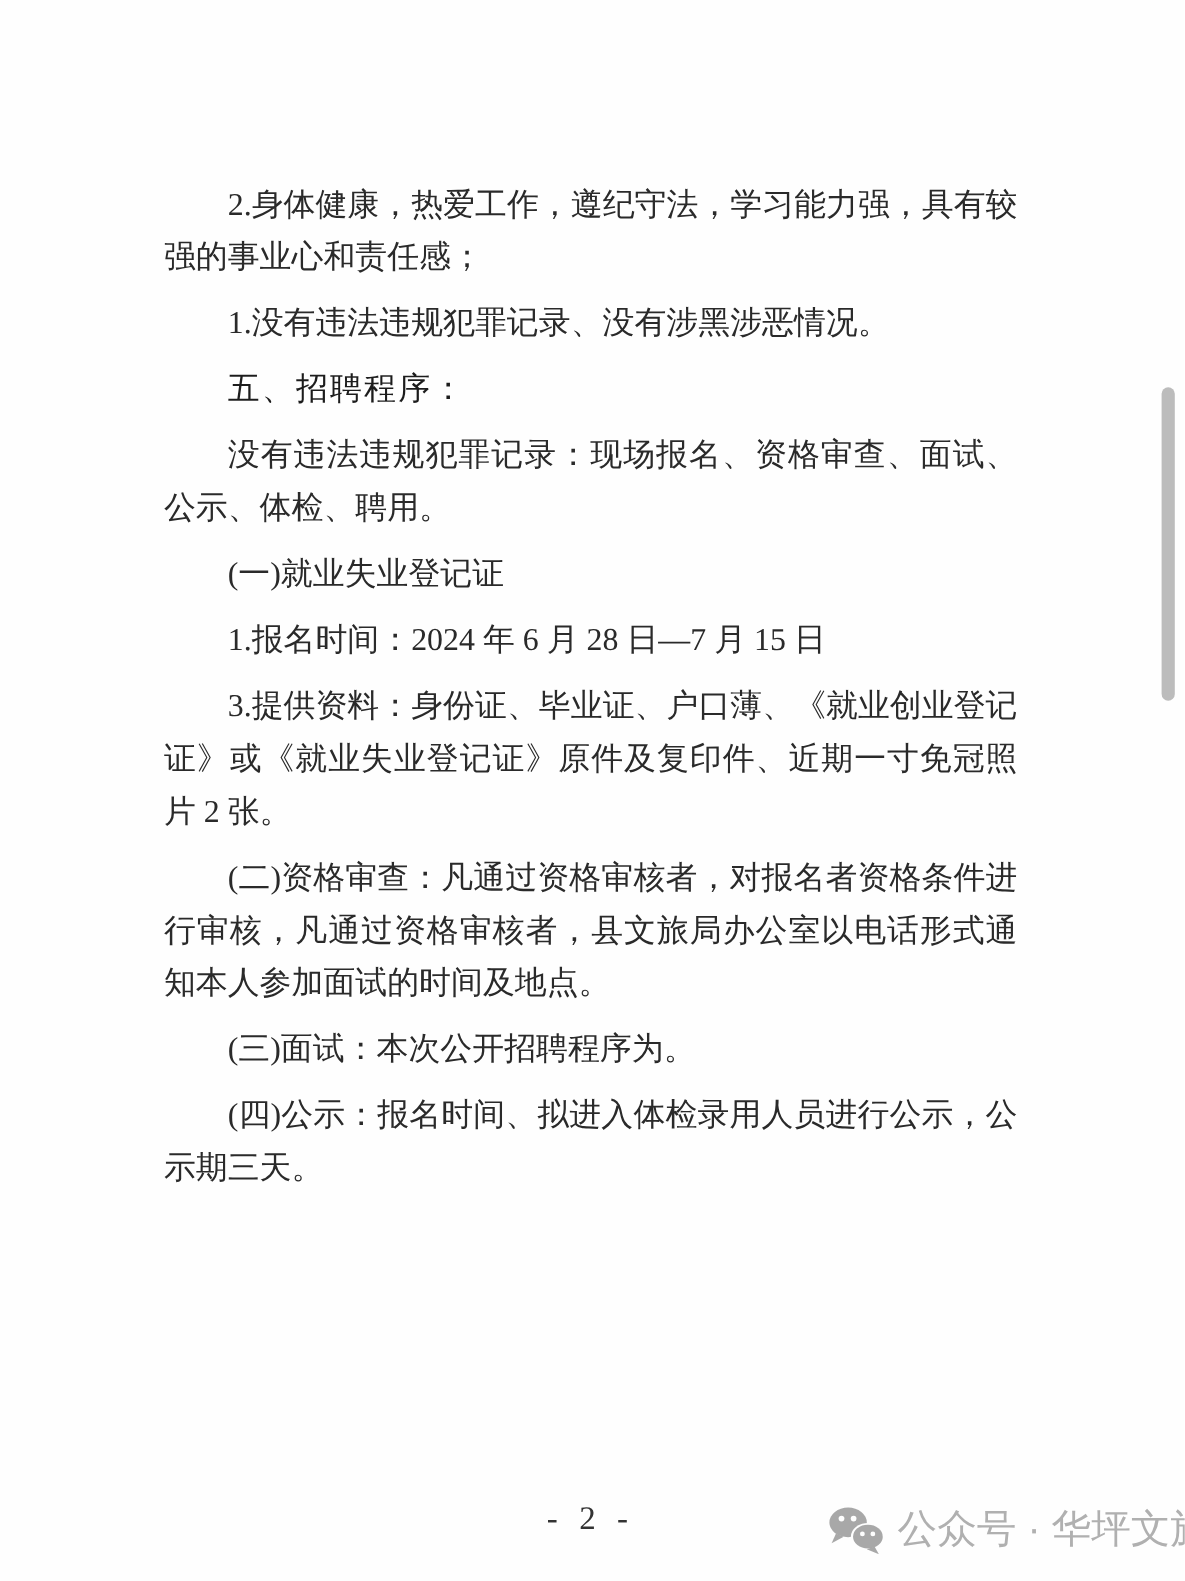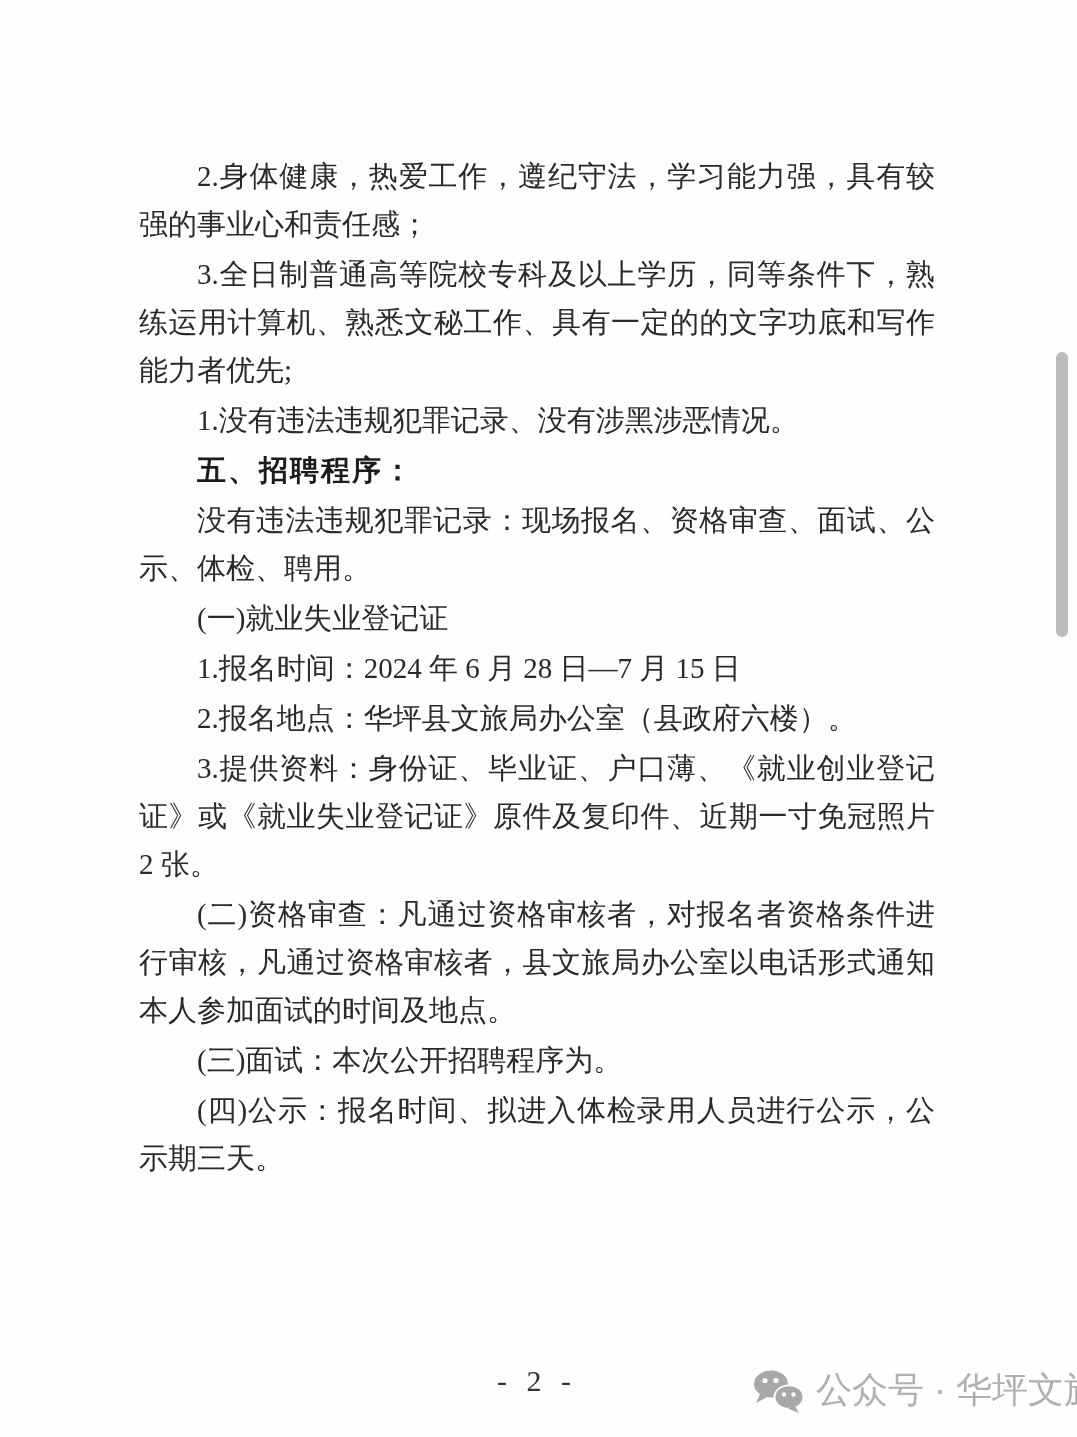--- a/index.html
+++ b/index.html
@@ -17,25 +17,25 @@
   .text-block{
     position:absolute;
     left:137px;top:150px;width:800px;
     color:#2a2a2a;
     font-size:29px;
     line-height:48px;
     text-align:justify;
     text-justify:inter-ideograph;
   }
   .para{
-    margin:2px;
+    margin:12px;
     text-indent:2em;
   }
   .para.heading{
-    font-weight:bold;
+    font-weight:normal;
     font-family:"Liberation Sans","DejaVu Sans",sans-serif;
     color:#1c1c1c;
     letter-spacing:2px;
   }
   .footer{
     position:absolute;
     left:0;top:1358px;width:1077px;height:60px;
   }
   .page-number{
     position:absolute;
@@ -64,27 +64,25 @@
     border-radius:6px;
   }
 </style>
 </head>
 <body>
 
 <div class="page">
 
   <div class="text-block">
       <p class="para body">2.身体健康，热爱工作，遵纪守法，学习能力强，具有较强的事业心和责任感；</p>
-      <p class="para body">3.全日制普通高等院校专科及以上学历，同等条件下，熟练运用计算机、熟悉文秘工作、具有一定的的文字功底和写作能力者优先;</p>
       <p class="para body">1.没有违法违规犯罪记录、没有涉黑涉恶情况。</p>
       <p class="para heading">五、招聘程序：</p>
       <p class="para body">没有违法违规犯罪记录：现场报名、资格审查、面试、公示、体检、聘用。</p>
       <p class="para body">(一)就业失业登记证</p>
       <p class="para body">1.报名时间：2024 年 6 月 28 日—7 月 15 日</p>
-      <p class="para body">2.报名地点：华坪县文旅局办公室（县政府六楼）。</p>
       <p class="para body">3.提供资料：身份证、毕业证、户口薄、《就业创业登记证》或《就业失业登记证》原件及复印件、近期一寸免冠照片 2 张。</p>
       <p class="para body">(二)资格审查：凡通过资格审核者，对报名者资格条件进行审核，凡通过资格审核者，县文旅局办公室以电话形式通知本人参加面试的时间及地点。</p>
       <p class="para body">(三)面试：本次公开招聘程序为。</p>
       <p class="para body">(四)公示：报名时间、拟进入体检录用人员进行公示，公示期三天。</p>
     </div>
 
   <div class="footer">
     <div class="page-number">- 2 -</div>
 
     <div class="watermark">

